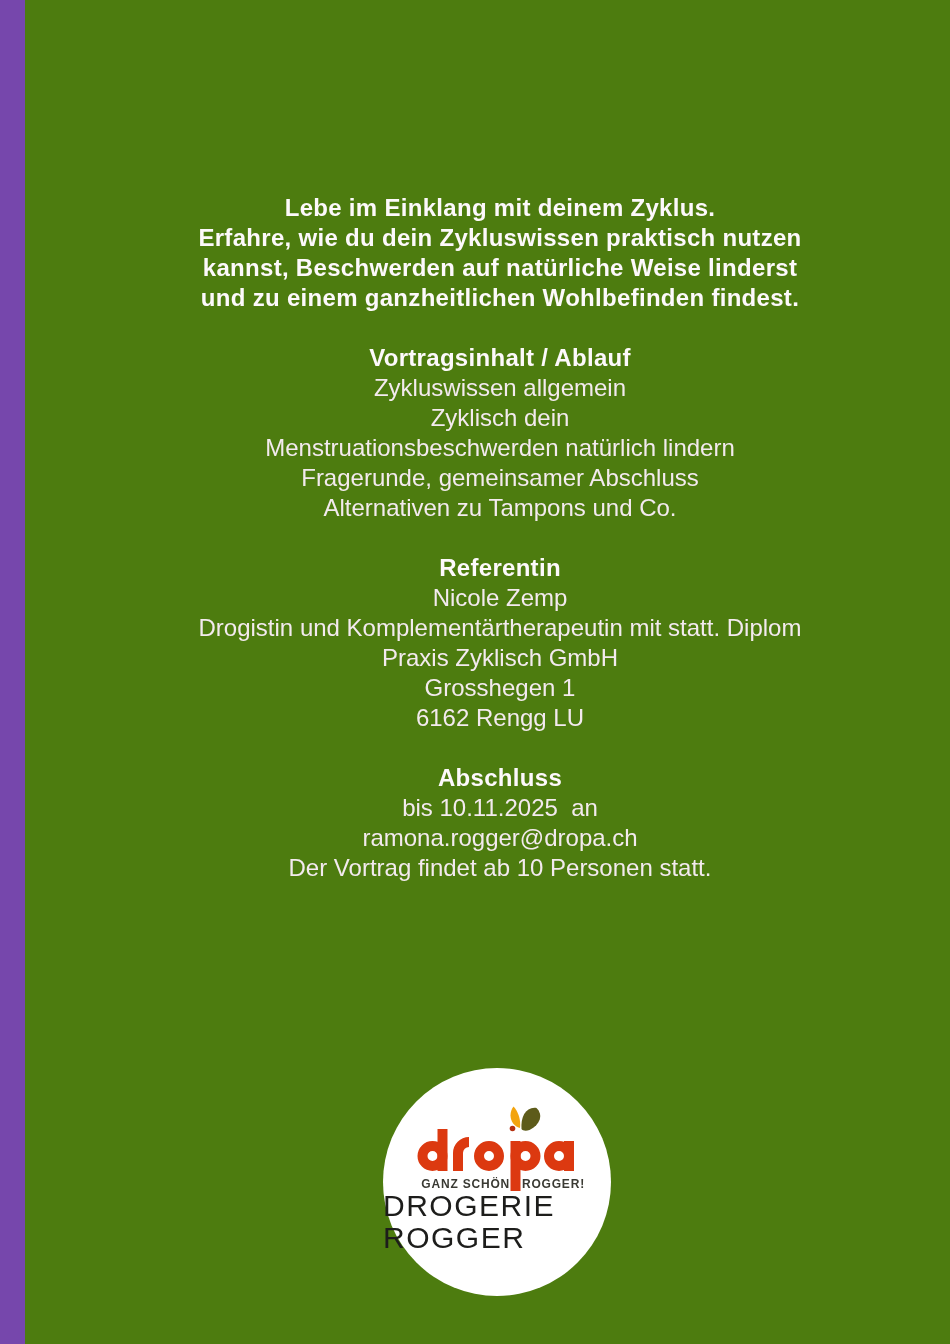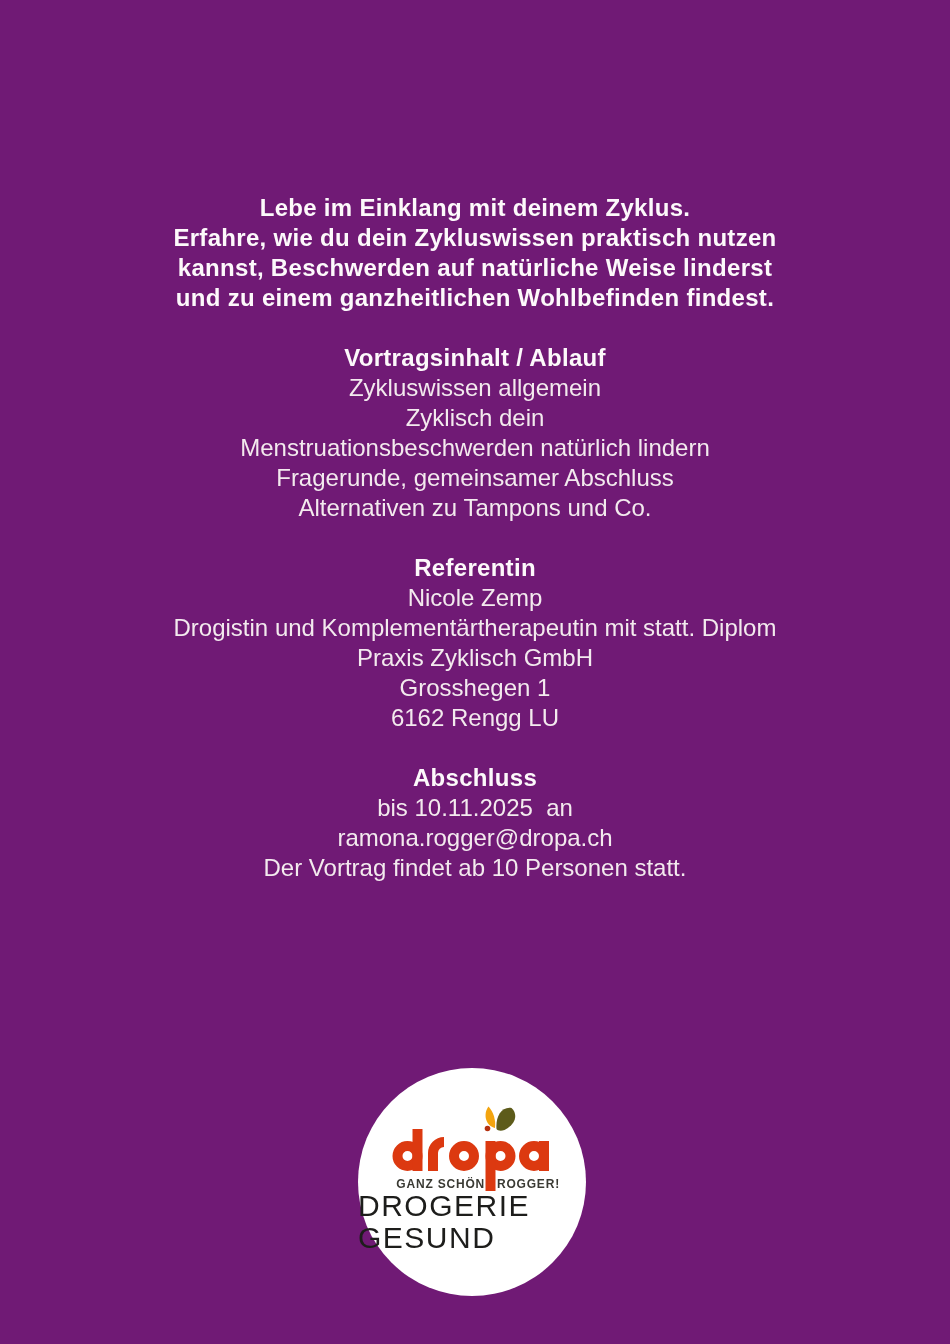--- a/index.html
+++ b/index.html
@@ -3,21 +3,21 @@
 <meta charset="utf-8">
 <style>
   html, body { margin: 0; padding: 0; }
   body {
     width: 950px; height: 1344px;
     background: #7647ac;
     font-family: "Liberation Sans", sans-serif;
     position: relative;
     overflow: hidden;
   }
-  .flyer { position: absolute; inset: 0; background: #701a75; }
+  .flyer { position: absolute; inset: 0; background: #4d7c0f; margin-left: 25px; }
 
   .content {
     position: absolute;
     top: 193px; left: 0; width: 950px;
     text-align: center;
     font-size: 24px;
     line-height: 30px;
     color: #f3eaee;
   }
   .line { white-space: pre-wrap; }
@@ -120,18 +120,18 @@
         <circle cx="142" cy="52" r="10"></circle>
         <line x1="152" y1="37" x2="152" y2="67"></line>
       </g>
     </svg>
 
     <div class="tagline-left">GANZ SCHÖN</div>
     <div class="tagline-right">ROGGER!</div>
 
     <div class="store-name">
       <div>DROGERIE</div>
-      <div>GESUND</div>
+      <div>ROGGER</div>
     </div>
 
   </div>
 
 </div>
 
 </body></html>

